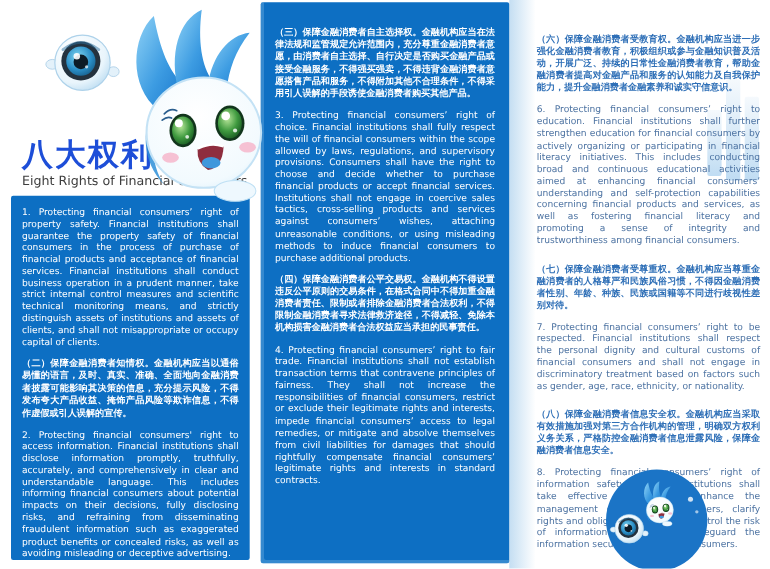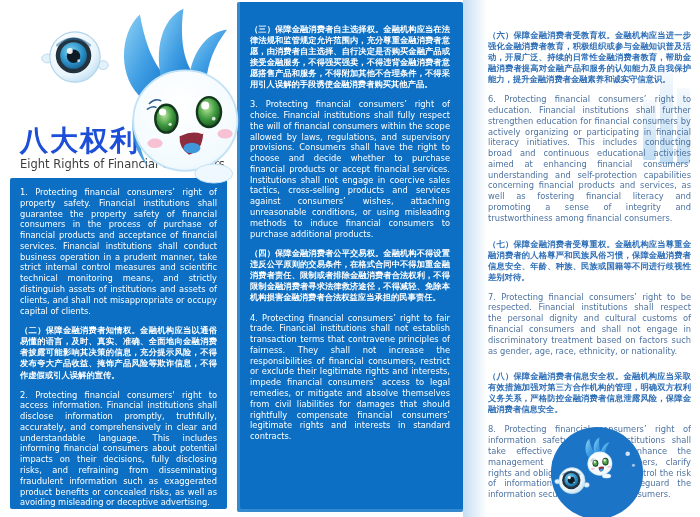--- a/index.html
+++ b/index.html
@@ -147,21 +147,21 @@
   </div>
 
   <div class="fold-shadow"></div>
   <div class="wm-bar b1"></div>
   <div class="wm-bar b2"></div>
   <div class="wm-bar b3"></div>
 
   <div class="right-col">
     <p class="cn">（六）保障金融消费者受教育权。金融机构应当进一步强化金融消费者教育，积极组织或参与金融知识普及活动，开展广泛、持续的日常性金融消费者教育，帮助金融消费者提高对金融产品和服务的认知能力及自我保护能力，提升金融消费者金融素养和诚实守信意识。</p>
     <p class="en">6. Protecting financial consumers’ right to education. Financial institutions shall further strengthen education for financial consumers by actively organizing or participating in financial literacy initiatives. This includes conducting broad and continuous educational activities aimed at enhancing financial consumers’ understanding and self-protection capabilities concerning financial products and services, as well as fostering financial literacy and promoting a sense of integrity and trustworthiness among financial consumers.</p>
-    <p class="cn">（七）保障金融消费者受尊重权。金融机构应当尊重金融消费者的人格尊严和民族风俗习惯，保障金融消费者信息安全、年龄、种族、民族或国籍等不同进行歧视性差别对待。</p>
+    <p class="cn">（七）保障金融消费者受尊重权。金融机构应当尊重金融消费者的人格尊严和民族风俗习惯，不得因金融消费者性别、年龄、种族、民族或国籍等不同进行歧视性差别对待。</p>
     <p class="en">7. Protecting financial consumers’ right to be respected. Financial institutions shall respect the personal dignity and cultural customs of financial consumers and shall not engage in discriminatory treatment based on factors such as gender, age, race, ethnicity, or nationality.</p>
     <p class="cn">（八）保障金融消费者信息安全权。金融机构应当采取有效措施加强对第三方合作机构的管理，明确双方权利义务关系，严格防控金融消费者信息泄露风险，保障金融消费者信息安全。</p>
     <p class="en">8. Protecting financial consumers’ right of information safety. Financial institutions shall take effective measures to enhance the management of third-party partners, clarify rights and obligations, rigorously control the risk of information leakage, and safeguard the information security of financial consumers.</p>
   </div>
 
   <svg class="badge" viewBox="0 0 100 100">
     <circle cx="50" cy="50" r="48" fill="#1b74c6"></circle>
     <use href="#sym-rabbit" x="0" y="0" transform="translate(28,12) scale(0.44)"></use>
     <use href="#sym-eyebot" x="0" y="0" transform="translate(4,38) scale(0.40)"></use>
     <circle cx="82" cy="30" r="2.4" fill="#ffffff" opacity=".8"></circle>

